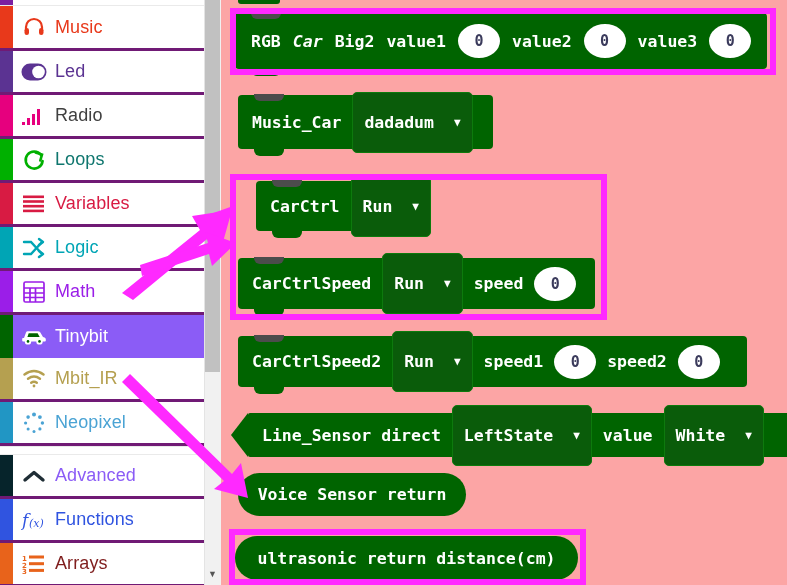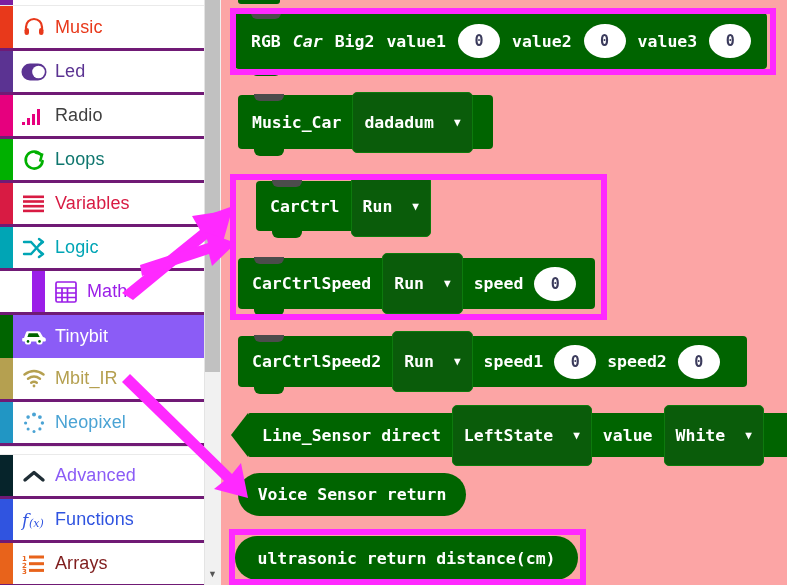--- a/index.html
+++ b/index.html
@@ -213,21 +213,21 @@
         <svg width="24" height="22" viewBox="0 0 24 22" fill="none" stroke="#00a5b5" stroke-width="2.4" stroke-linecap="round">
           <path d="M2 5 L9 5 L20 17"></path>
           <path d="M2 17 L9 17 L20 5"></path>
           <path d="M17 2 L21 5 L17 8" stroke-linejoin="round"></path>
           <path d="M17 14 L21 17 L17 20" stroke-linejoin="round"></path>
         </svg>
       </div>
       <div class="cat-label" style="color:#00a5b5">Logic</div>
     </div>
 
-    <div class="cat-row" style="height:44px;padding-left:32px;">
+    <div class="cat-row" style="height:44px;">
       <div class="cat-swatch" style="background:#9b1ee8"></div>
       <div class="cat-icon">
         <svg width="22" height="22" viewBox="0 0 22 22" fill="none" stroke="#9b1ee8" stroke-width="1.7">
           <rect x="1" y="1" width="20" height="20" rx="1.5"></rect>
           <path d="M1 7 H21 M1 12 H21 M1 16.5 H21 M7 7 V21 M12.5 7 V21"></path>
         </svg>
       </div>
       <div class="cat-label" style="color:#9b1ee8">Math</div>
     </div>
 

